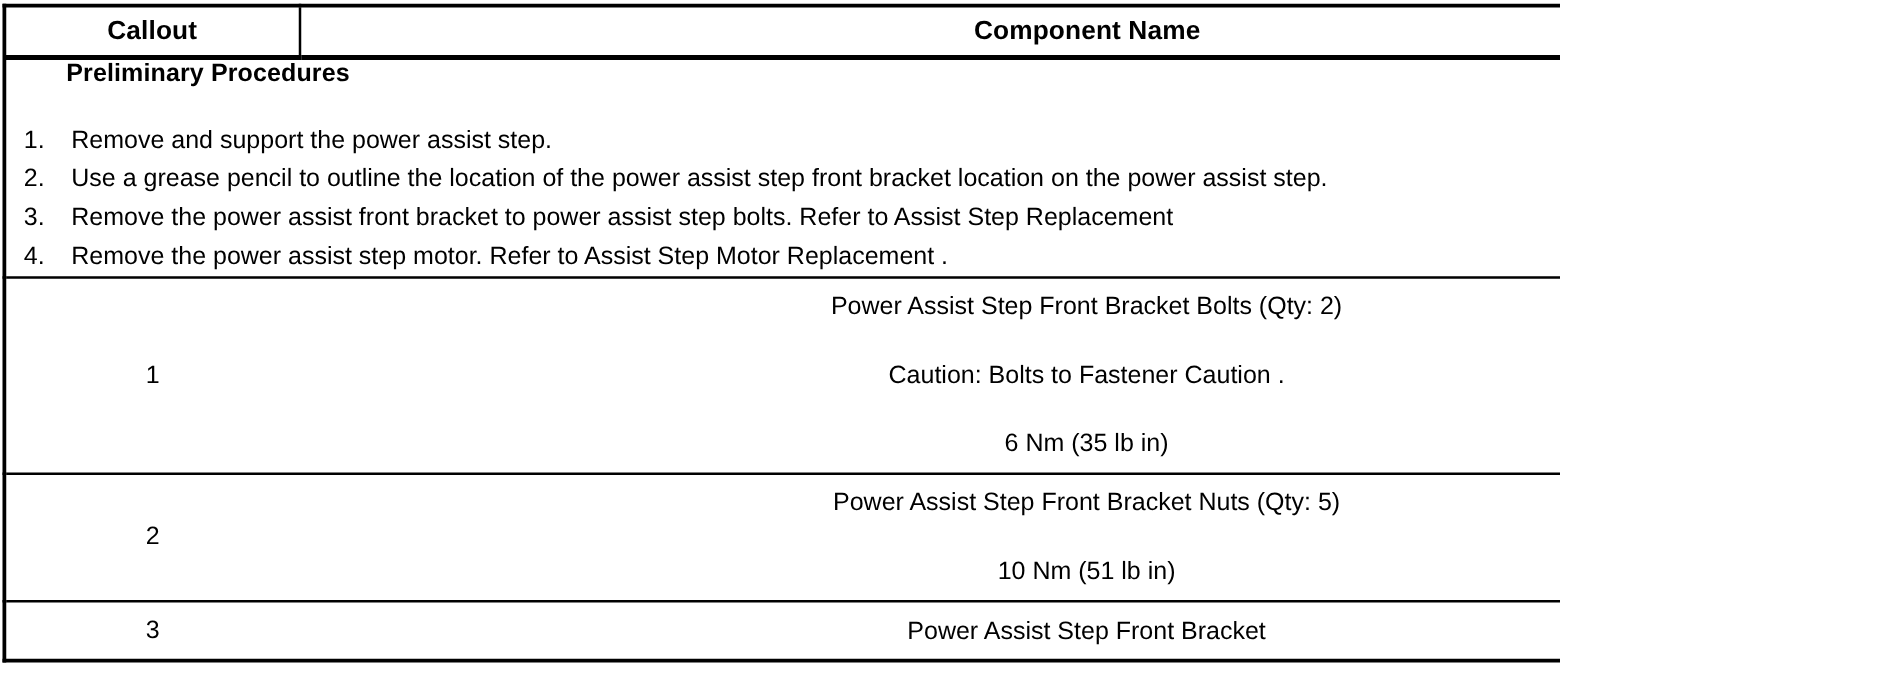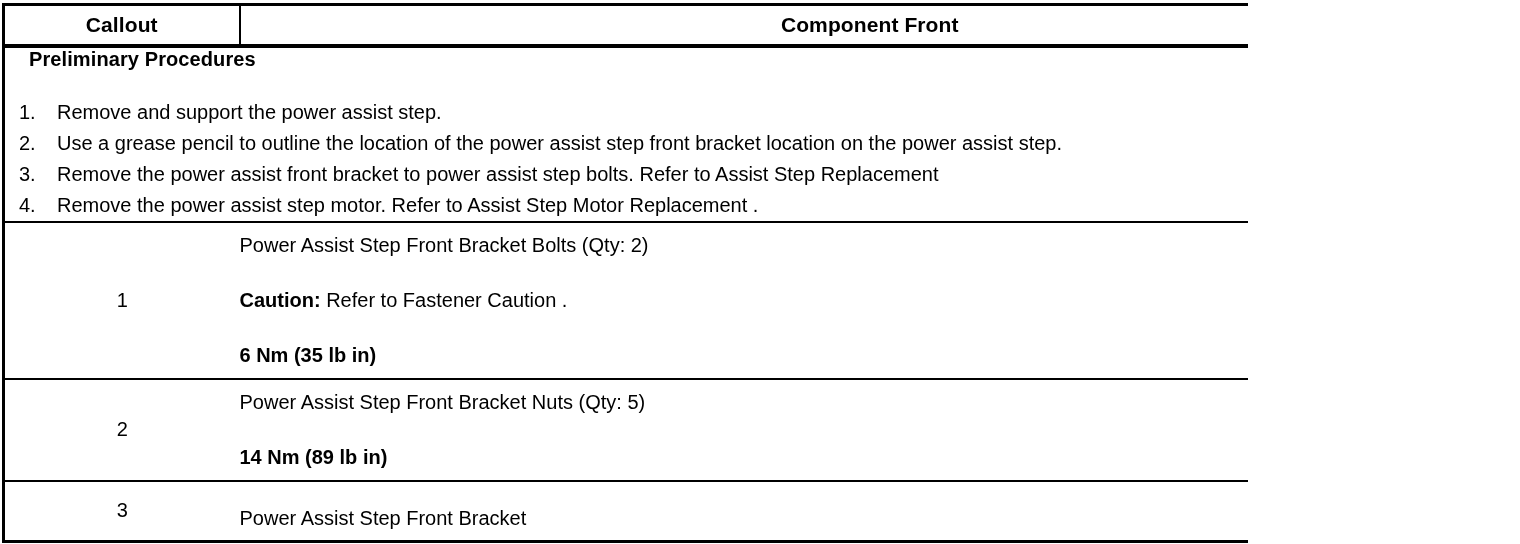--- a/index.html
+++ b/index.html
@@ -59,21 +59,21 @@
   }
 
   
   .prelim-cell {
     border-bottom: 2px solid #000;
     padding: 12px 10px 14px 10px;
   }
   .prelim-title {
     font-size: 20px;
     font-weight: bold;
-    margin: 0 0 26px 24px;
+    margin: 0 0 26px 48px;
     letter-spacing: .1px;
   }
   .prelim-list {
     list-style: none;
     margin: 0;
     padding: 0;
   }
   .prelim-list li {
     position: relative;
     font-size: 20px;
@@ -104,41 +104,42 @@
   .cell-name {
     padding: 0 6px 0 6px;
     font-size: 20px;
     vertical-align: top;
   }
 
   .name-block { padding: 9px 0 9px 0; }
   .name-line {
     line-height: 27px;
     white-space: nowrap;
+    text-align: center;
   }
   .name-line + .name-line { margin-top: 28px; }
-  .b { font-weight: bold; }
+  .b { font-weight: normal; }
 
-  .row-single .name-block { padding: 23px 0 8px 0; }
+  .row-single .name-block { padding: 10px 0 8px 0; }
 </style>
 </head>
 <body>
 
 <div class="sheet">
 
   <table class="repair-table">
     <colgroup>
       <col class="col-callout">
       <col class="col-name">
     </colgroup>
 
     <thead>
       <tr class="hdr-row">
         <th class="hdr-callout">Callout</th>
-        <th class="hdr-name">Component Front</th>
+        <th class="hdr-name">Component Name</th>
       </tr>
     </thead>
 
     <tbody>
 
       <tr>
         <td class="prelim-cell" colspan="2">
           <div class="prelim-title">Preliminary Procedures</div>
           <ol class="prelim-list">
             <li>
@@ -155,32 +156,32 @@
             </li>
           </ol>
         </td>
       </tr>
 
       <tr class="body-row">
         <td class="cell-callout">1</td>
         <td class="cell-name">
           <div class="name-block">
             <div class="name-line">Power Assist Step Front Bracket Bolts (Qty: 2)</div>
-            <div class="name-line"><span class="b">Caution:</span> <span>Refer to Fastener Caution .</span></div>
+            <div class="name-line"><span class="b">Caution:</span> <span>Bolts to Fastener Caution .</span></div>
             <div class="name-line b">6 Nm (35 lb in)</div>
           </div>
         </td>
       </tr>
 
       <tr class="body-row">
         <td class="cell-callout">2</td>
         <td class="cell-name">
           <div class="name-block">
             <div class="name-line">Power Assist Step Front Bracket Nuts (Qty: 5)</div>
-            <div class="name-line b">14 Nm (89 lb in)</div>
+            <div class="name-line b">10 Nm (51 lb in)</div>
           </div>
         </td>
       </tr>
 
       <tr class="body-row row-single">
         <td class="cell-callout">3</td>
         <td class="cell-name">
           <div class="name-block">
             <div class="name-line">Power Assist Step Front Bracket</div>
           </div>

